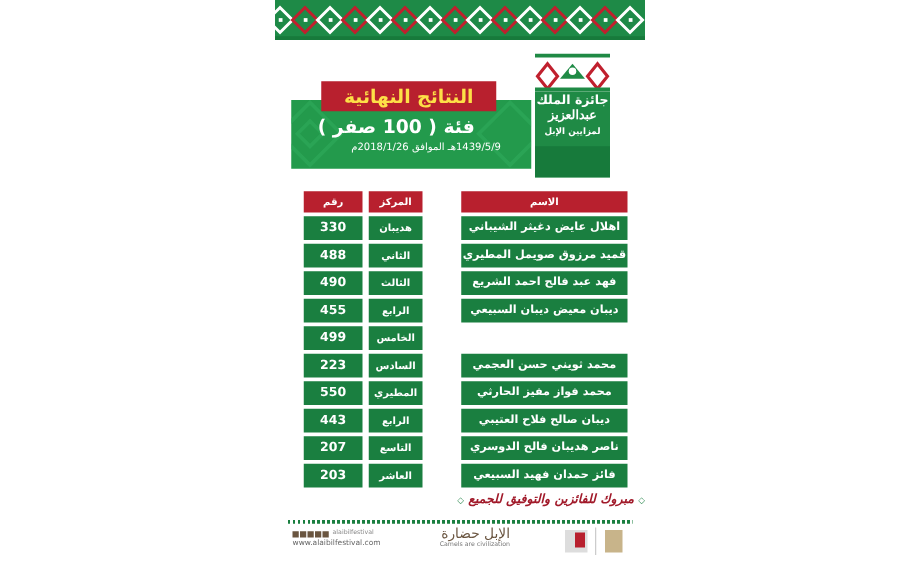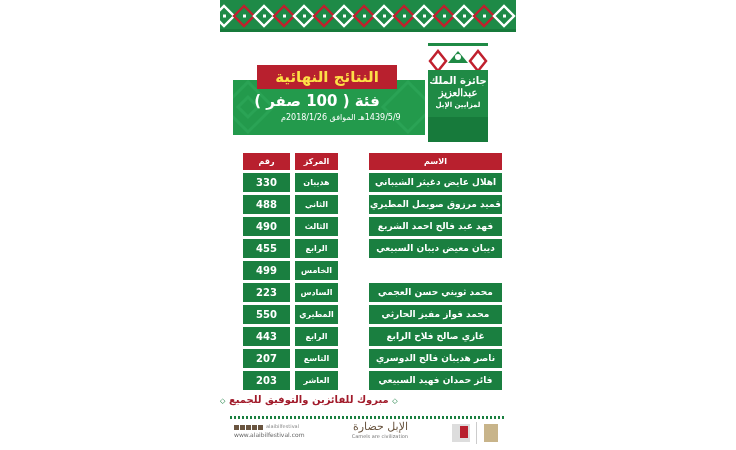--- a/index.html
+++ b/index.html
@@ -34,22 +34,22 @@
                    border-spacing:0; direction:rtl; }
   .row { position:absolute; left:0; width:259px; height:19px; }
   .cell { position:absolute; top:0; height:19px; line-height:19px; text-align:center; color:#fff;
           font-size:9px; font-weight:bold; }
   .c-name { right:0; width:133px; }
   .c-rank { right:164px; width:43px; font-size:8px; }
   .c-points { right:212px; width:47px; font-size:10px; }
   .hdr .cell { background:#b8202e; height:17px; line-height:17px; font-size:8px; }
   .data .cell { background:#1a7f40;margin-left:40px; }
 
-  .congrats { position:absolute; left:0; top:394px; width:296px; text-align:left; color:#a11a2a;
-              font-weight:bold; font-size:10px; direction:rtl; }
+  .congrats { position:absolute; left:0; top:394px; width:296px; text-align:right; color:#a11a2a;
+              font-weight:bold; font-size:10px; direction:rtl;font-style:italic; }
   .congrats .diamond { color:#1a7f40; font-size:7px; }
   .dots { position:absolute; left:10px; top:416px; width:276px; height:3px;
           background:repeating-linear-gradient(90deg,#1a7f40 0 2px, transparent 2px 4px); }
   .footer { position:absolute; left:0; top:420px; width:296px; height:30px; }
   .social { position:absolute; left:14px; top:5px; display:flex; gap:1px; }
   .social span { width:5px; height:5px; background:#6a5540; display:inline-block; }
   .social-handle { position:absolute; left:46px; top:3px; font-size:5px; color:#888; }
   .site { position:absolute; left:14px; top:11px; font-size:6px; color:#666; }
   .mid-logo { position:absolute; left:118px; top:0; width:70px; text-align:right; color:#6a5540;
               font-size:11px; font-family:"DejaVu Serif", serif; direction:rtl; }
@@ -177,21 +177,21 @@
       <div class="cell c-name">محمد ثويني حسن العجمي</div>
       <div class="cell c-rank">السادس</div>
       <div class="cell c-points">223</div>
     </div>
     <div class="row data" style="top:152px">
       <div class="cell c-name">محمد فواز مفيز الحارثي</div>
       <div class="cell c-rank">المطيري</div>
       <div class="cell c-points">550</div>
     </div>
     <div class="row data" style="top:174px">
-      <div class="cell c-name">غازي صالح فلاح الرابع</div>
+      <div class="cell c-name">ديبان صالح فلاح العتيبي</div>
       <div class="cell c-rank">الرابع</div>
       <div class="cell c-points">443</div>
     </div>
     <div class="row data" style="top:196px">
       <div class="cell c-name">ناصر هديبان فالح الدوسري</div>
       <div class="cell c-rank">التاسع</div>
       <div class="cell c-points">207</div>
     </div>
     <div class="row data" style="top:218px">
       <div class="cell c-name">فائز حمدان فهيد السبيعي</div>

